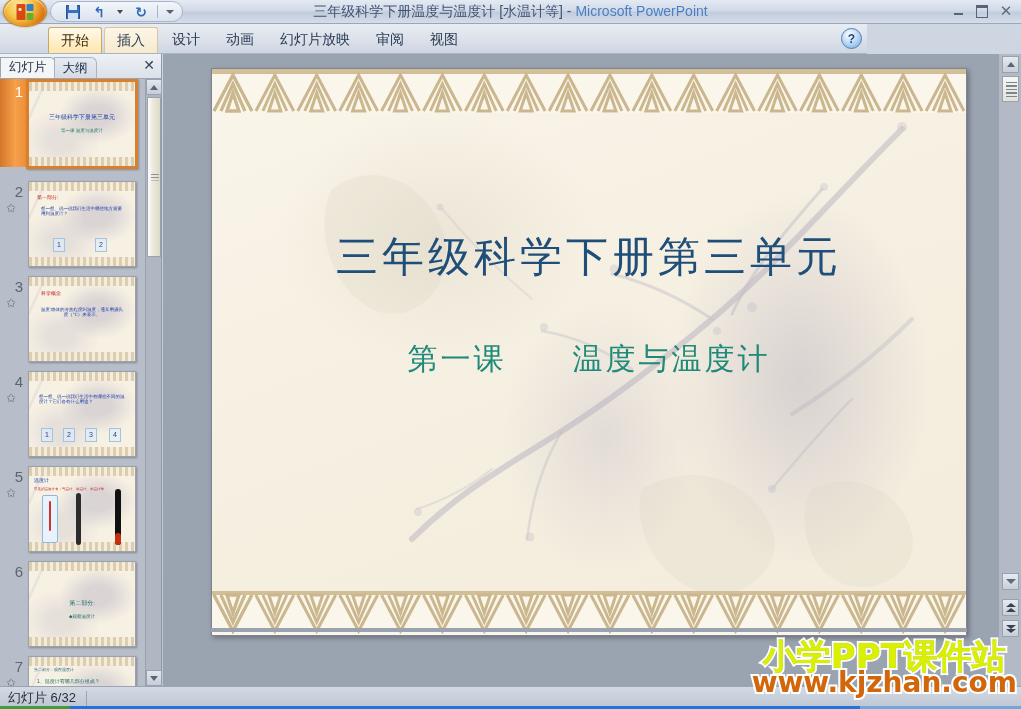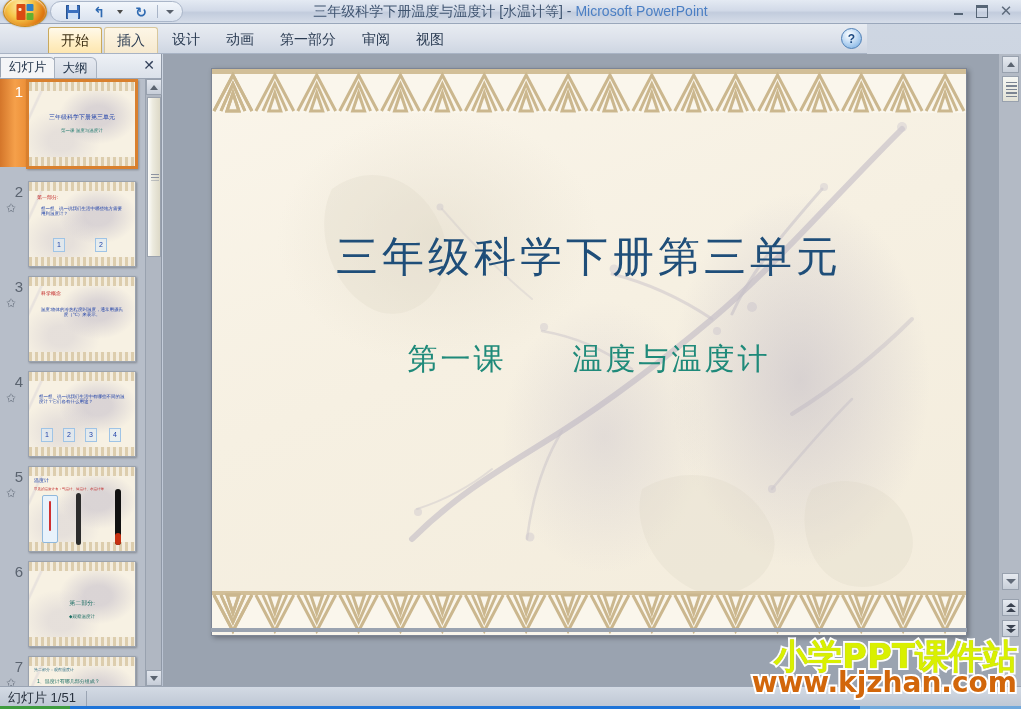--- a/index.html
+++ b/index.html
@@ -289,21 +289,21 @@
   .status-text { font-size:13px; color:#27303d; padding-left:8px; }
   .status-sep { width:1px; height:15px; background:#9aa4b3; margin-left:10px; }
   .status-stripe {
     position:absolute; left:0; bottom:0; height:3px; width:1021px;
     background: linear-gradient(90deg,#3f9c3f 0 70px, #1e74d8 70px 860px, #6fa8dc 860px 100%);
   }
 
   
   .watermark {
     position:absolute; right:4px; bottom:12px; z-index:40;
-    text-align:right; pointer-events:none;
+    text-align:center; pointer-events:none;
     font-family:"DejaVu Sans","Liberation Sans",sans-serif;
   }
   .wm1 {
     font-size:34px; font-weight:bold; letter-spacing:0px;
     color:#d9f000;
     -webkit-text-stroke: 4px #ffffff;
     paint-order: stroke fill;
     text-shadow: 0 0 1px #9aa800;
     line-height:1;
   }
@@ -368,21 +368,21 @@
     <div class="tab hover">
         <span>插入</span>
       </div>
     <div class="tab">
         <span>设计</span>
       </div>
     <div class="tab">
         <span>动画</span>
       </div>
     <div class="tab">
-        <span>第一部分</span>
+        <span>幻灯片放映</span>
       </div>
     <div class="tab">
         <span>审阅</span>
       </div>
     <div class="tab">
         <span>视图</span>
       </div>
     <div class="help-btn">?</div>
   </div>
 
@@ -651,21 +651,21 @@
         <span class="dbl-dn">
             <i class="tri-d"></i>
             <i class="tri-d"></i>
           </span>
       </div>
     </div>
 
   </div>
 
   <div class="statusbar">
-    <span class="status-text">幻灯片 1/51</span>
+    <span class="status-text">幻灯片 6/32</span>
     <span class="status-sep"></span>
     <div class="status-stripe"></div>
   </div>
 
   <div class="watermark">
     <div class="wm1">小学PPT课件站</div>
     <div class="wm2">www.kjzhan.com</div>
   </div>
 
 </div>

